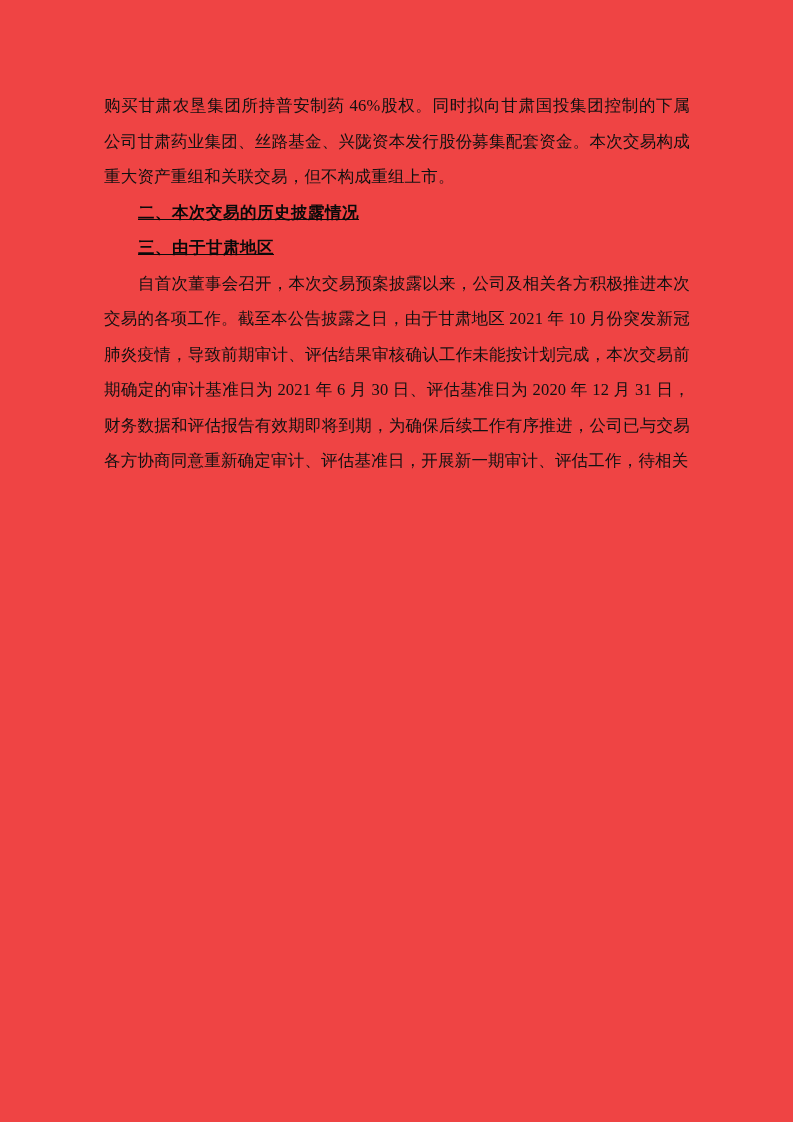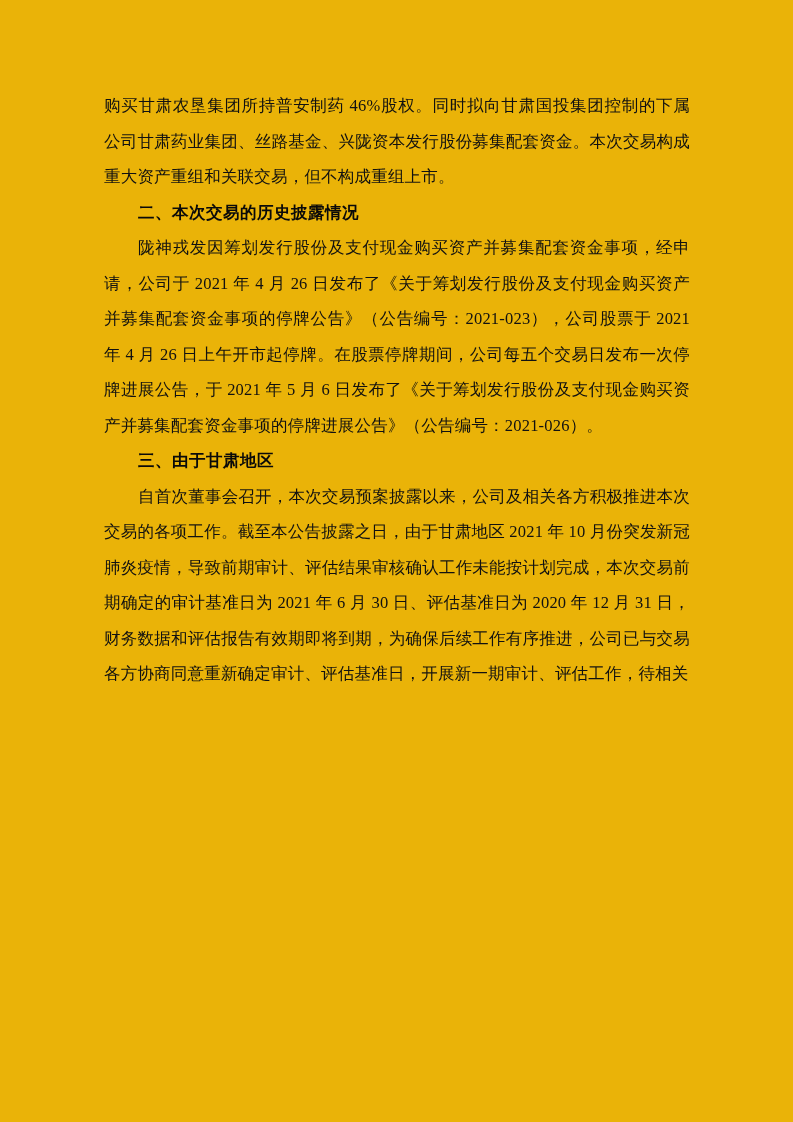--- a/index.html
+++ b/index.html
@@ -8,21 +8,21 @@
     background: #b0b0b0;
   }
   body {
     font-family: "Liberation Serif", "DejaVu Serif", serif;
   }
   .page {
     position: relative;
     width: 793px;
     height: 1122px;
     margin: 0 auto;
-    background: #eab308;
+    background: #ef4444;
     box-sizing: border-box;
     overflow: hidden;
     padding-left: 12px;
   }
   .page-inner {
     position: absolute;
     left: 104px;
     top: 88px;
     width: 586px;
   }
@@ -42,36 +42,36 @@
   }
   h2.section-heading {
     margin: 0;
     font-size: 16.5px;
     line-height: 35.5px;
     font-weight: bold;
     text-indent: 34px;
     color: #0a0a0a;
     font-family: "Liberation Sans", "DejaVu Sans", sans-serif;
     letter-spacing: 0.5px;
+    text-decoration: underline;
   }
   .blk {
     margin-bottom: 0px;
   }
 </style>
 </head>
 <body>
 
 <div class="page">
   <div class="page-inner">
 
     <p class="body-text blk">购买甘肃农垦集团所持普安制药 46%股权。同时拟向甘肃国投集团控制的下属公司甘肃药业集团、丝路基金、兴陇资本发行股份募集配套资金。本次交易构成重大资产重组和关联交易，但不构成重组上市。</p>
 
     <h2 class="section-heading">二、本次交易的历史披露情况</h2>
 
-    <p class="body-text indent2 blk">陇神戎发因筹划发行股份及支付现金购买资产并募集配套资金事项，经申请，公司于 2021 年 4 月 26 日发布了《关于筹划发行股份及支付现金购买资产并募集配套资金事项的停牌公告》（公告编号：2021-023），公司股票于 2021 年 4 月 26 日上午开市起停牌。在股票停牌期间，公司每五个交易日发布一次停牌进展公告，于 2021 年 5 月 6 日发布了《关于筹划发行股份及支付现金购买资产并募集配套资金事项的停牌进展公告》（公告编号：2021-026）。</p>
 
 
 
     <h2 class="section-heading">三、由于甘肃地区</h2>
 
     <p class="body-text indent2 blk">自首次董事会召开，本次交易预案披露以来，公司及相关各方积极推进本次交易的各项工作。截至本公告披露之日，由于甘肃地区 2021 年 10 月份突发新冠肺炎疫情，导致前期审计、评估结果审核确认工作未能按计划完成，本次交易前期确定的审计基准日为 2021 年 6 月 30 日、评估基准日为 2020 年 12 月 31 日，财务数据和评估报告有效期即将到期，为确保后续工作有序推进，公司已与交易各方协商同意重新确定审计、评估基准日，开展新一期审计、评估工作，待相关</p>
 
   </div>
 </div>
 

